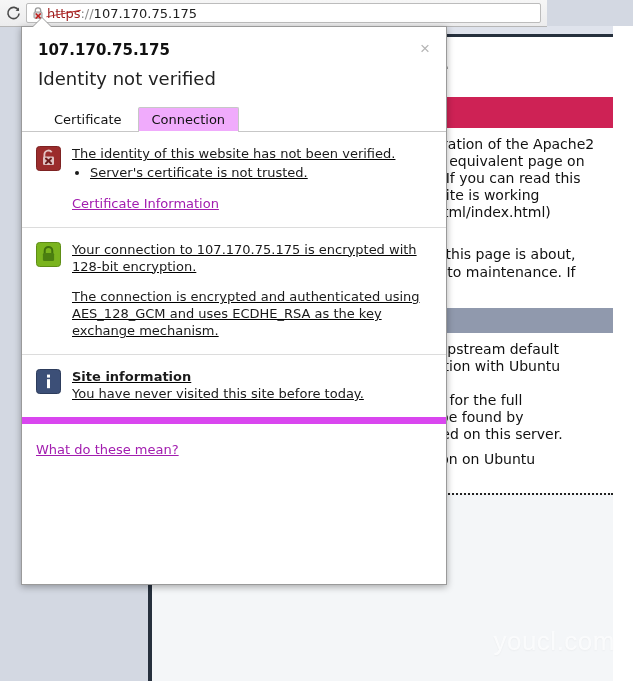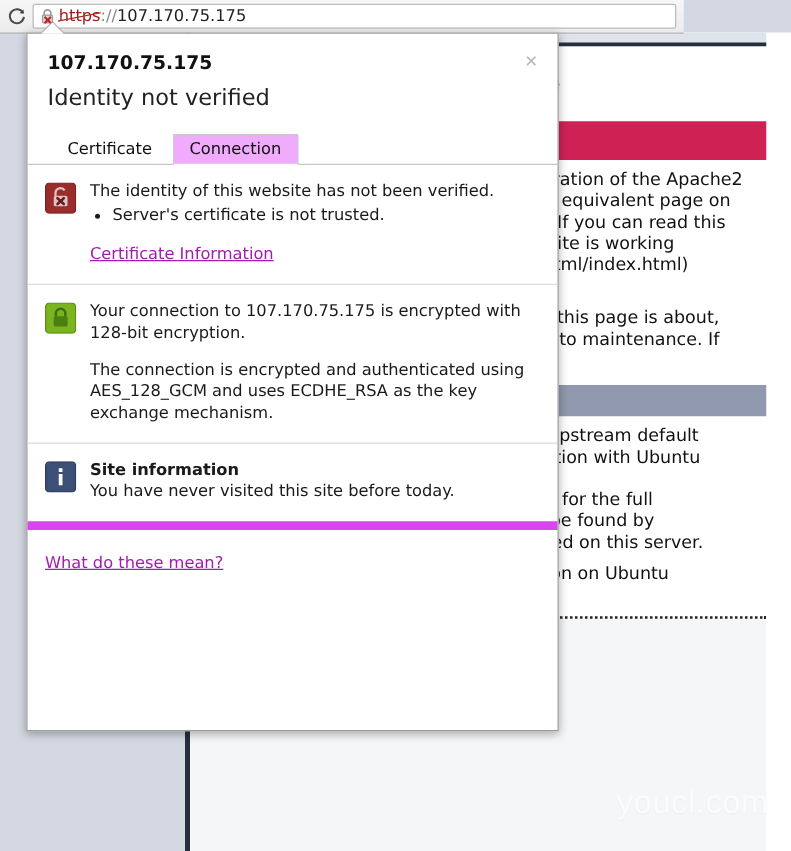--- a/index.html
+++ b/index.html
@@ -116,21 +116,21 @@
     border-color:#c7c7c7;margin-right:2px;border-radius:2px 2px 0 0;
   }
   .tab.active{
     background:#f0abfc;border-color:#c7c7c7;color:#111;
   }
   .tab.active:after{
     content:"";position:absolute;left:0;right:0;bottom:-1px;height:2px;background:#fff;
   }
   .tab.plain{background:transparent;border-color:transparent;}
 
-  .section{padding:14px 16px 14px 14px;border-bottom:1px solid #dcdcdc;display:flex;}
+  .section{padding:14px 16px 14px 14px;border-bottom:1px solid #dcdcdc;display:flex;text-decoration:underline;}
   .section.last{border-bottom:7px solid #d946ef;}
   .sec-icon{width:25px;height:25px;flex:none;margin-right:11px;}
   .sec-icon svg{display:block;}
   .sec-body{font-size:13px;color:#1a1a1a;line-height:1.3;}
   .sec-body p{margin:0 0 0 0;}
   .sec-body ul{margin:2px 0 0 0;padding-left:18px;}
   .sec-body li{margin:0;}
   .sec-body .gap{margin-top:14px;}
   .sec-body .bold{font-weight:bold;font-size:13px;}
   .link{color:#a21caf;text-decoration:underline;font-size:13px;display:inline-block;}

